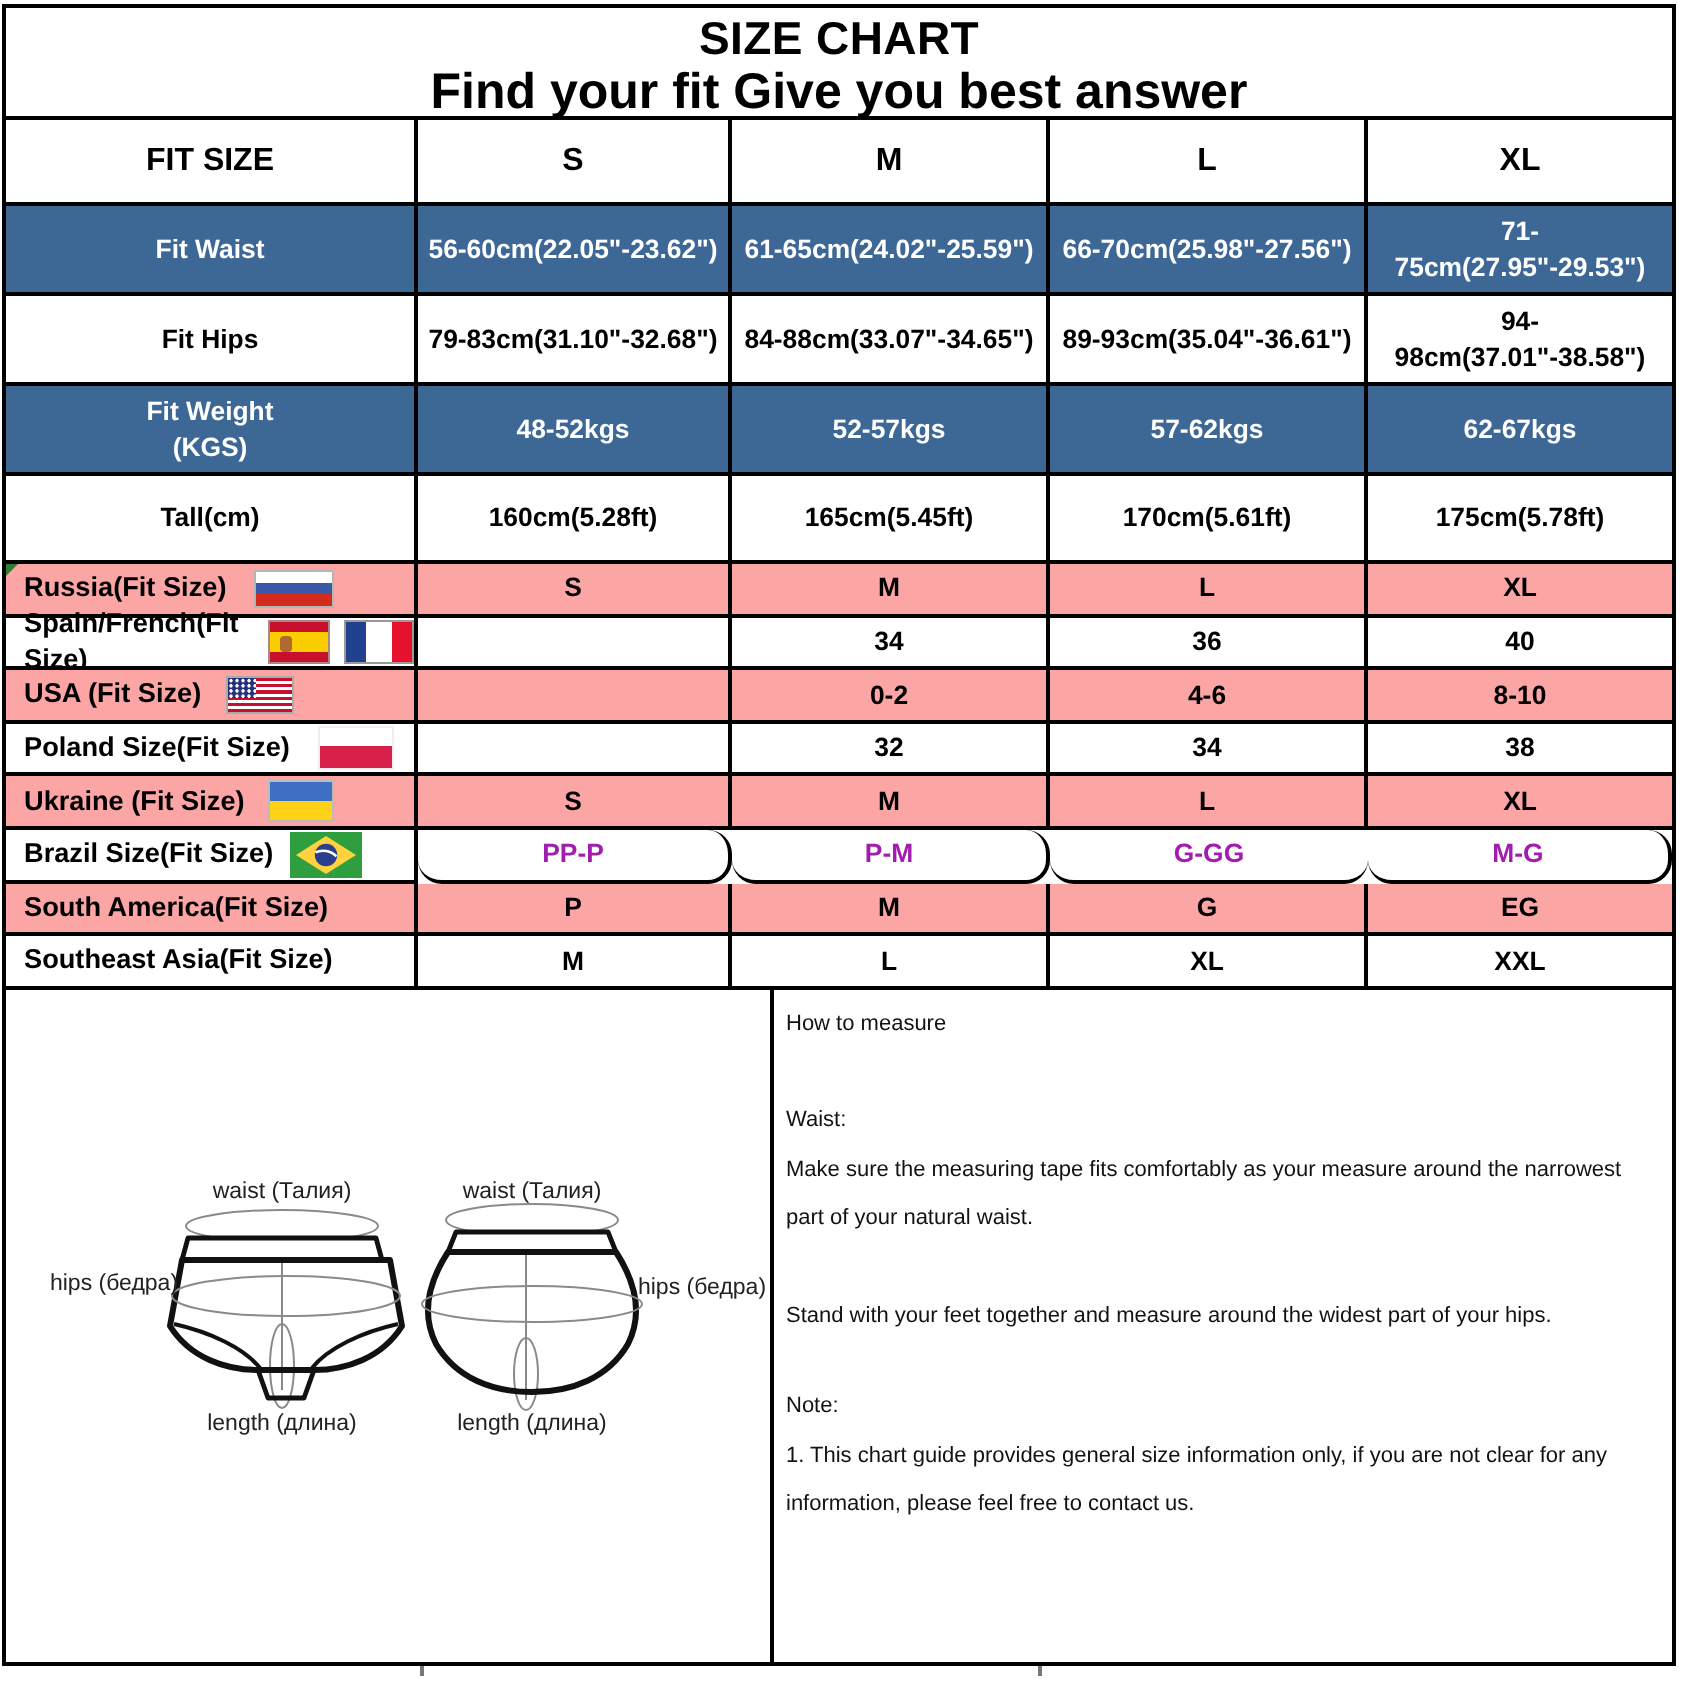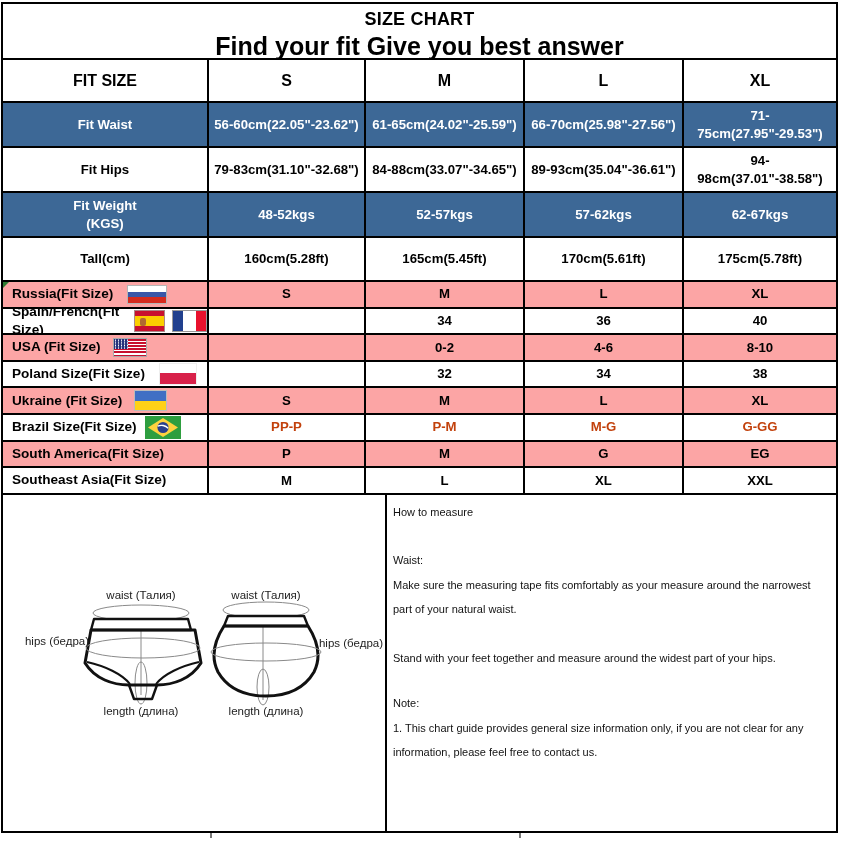--- a/index.html
+++ b/index.html
@@ -3,36 +3,36 @@
 <meta charset="utf-8">
 <style>
   html,body{margin:0;padding:0;background:#fff;}
   .stage{position:relative;width:841px;height:841px;background:#fff;
          font-family:"Liberation Sans","DejaVu Sans",sans-serif;color:#000;overflow:hidden;}
   .frame{position:absolute;left:1px;top:2px;width:837px;height:831px;
          border:2px solid #000;box-sizing:border-box;display:flex;flex-direction:column;background:#fff;}
   
   .titleblock{height:56px;border-bottom:2px solid #000;box-sizing:border-box;
               text-align:center;padding-top:2px;}
-  .t1{font-size:18px;font-weight:700;line-height:27px;letter-spacing:.2px;}
+  .t1{font-size:23px;font-weight:700;line-height:27px;letter-spacing:.2px;}
   .t2{font-size:25px;font-weight:700;line-height:26px;}
   
   .grid{display:grid;grid-template-columns:206px 157px 159px 159px 1fr;
         grid-template-rows:43px 45px 45px 45px 44px repeat(8,26.6px);}
   .c{border-right:2px solid #000;border-bottom:2px solid #000;box-sizing:border-box;
      display:flex;align-items:center;justify-content:center;font-weight:700;
      font-size:13.2px;line-height:1.35;text-align:center;background:#fff;position:relative;}
   .c.lastcol{border-right:none;}
   .hdr{font-size:16px;}
   .blue{background:#3d6896;color:#fff;}
   .shade{background:#fca5a5;}
   .lab{justify-content:flex-start;text-align:left;padding-left:9px;font-size:13.6px;}
   .nowrap{white-space:nowrap;padding:0;overflow:visible;}
   .wrapv{overflow-wrap:anywhere;padding:0 4px;}
-  .redtxt{color:#c2410c;}
+  .redtxt{color:#a21caf;border-radius:12px;}
   .two-line{flex-direction:column;line-height:1.3;}
   
   .marker{position:absolute;left:0;top:0;width:0;height:0;
           border-top:6px solid #2e7d32;border-right:6px solid transparent;}
   
   .flag{display:inline-block;box-sizing:border-box;flex:none;}
   .flag-ru{width:40px;height:19px;margin-left:14px;border:1px solid #b5b5b5;
     background:linear-gradient(to bottom,#fff 0 33%,#3a57a8 33% 66%,#d52b1e 66% 100%);}
   .flag-es{width:31px;height:22px;margin-left:12px;border:1px solid #a88;position:relative;
     background:linear-gradient(to bottom,#c8102e 0 24%,#fbce00 24% 76%,#c8102e 76% 100%);}
@@ -159,22 +159,22 @@
         <span>Brazil Size(Fit Size)</span>
         <svg class="flag flag-br" viewBox="0 0 36 23">
           <rect width="36" height="23" fill="#2e9e3f"></rect>
           <polygon points="18,2 33,11.5 18,21 3,11.5" fill="#ffd23e"></polygon>
           <circle cx="18" cy="11.5" r="5.6" fill="#2b3f8c"></circle>
           <path d="M12.7,10.2 C16,8.6 20.5,9.3 23.2,12.2" stroke="#fff" stroke-width="1.3" fill="none"></path>
         </svg>
       </div>
       <div class="c redtxt">PP-P</div>
       <div class="c redtxt">P-M</div>
+      <div class="c redtxt lastcol">G-GG</div>
       <div class="c redtxt">M-G</div>
-      <div class="c redtxt lastcol">G-GG</div>
 
       <div class="c lab shade">
         <span>South America(Fit Size)</span>
       </div>
       <div class="c shade">P</div>
       <div class="c shade">M</div>
       <div class="c shade">G</div>
       <div class="c shade lastcol">EG</div>
 
       <div class="c lab">

